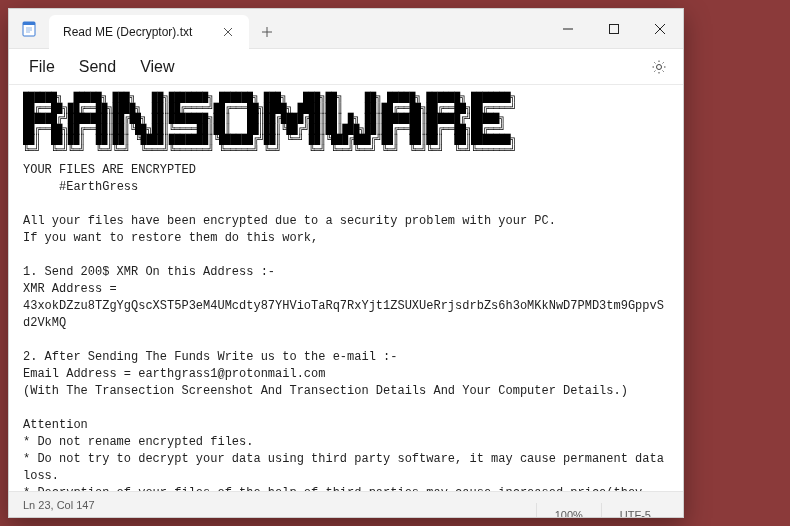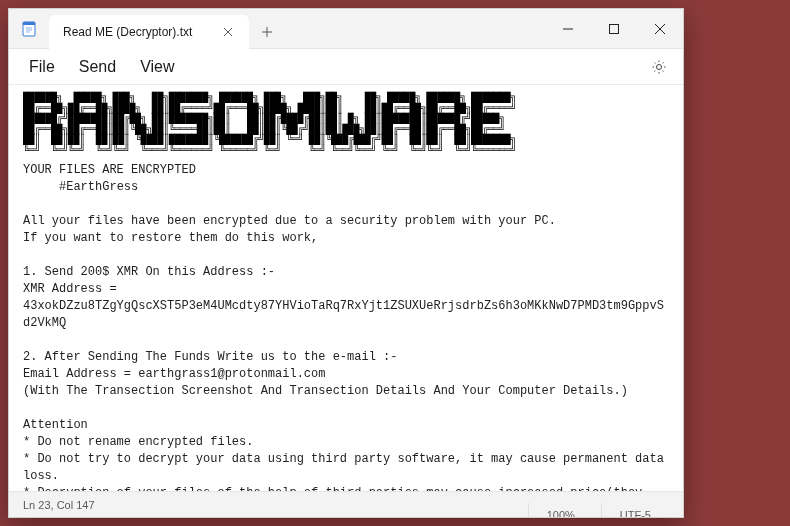--- a/index.html
+++ b/index.html
@@ -137,21 +137,21 @@
 }
 .statusbar {
   height: 26px;
   background: #f3f3f3;
   border-top: 1px solid #e5e5e5;
   display: flex;
   align-items: center;
   font-size: 11px;
   color: #5a5a5a;
   padding: 0 14px;
-  gap: 8px;
+  gap: 0;
 }
 .status-left { flex: 1; }
 .status-seg {
   padding: 0 18px;
   border-left: 1px solid #e0e0e0;
   height: 100%;
   display: flex;
   align-items: center;
   margin-top: 21px;
 }

